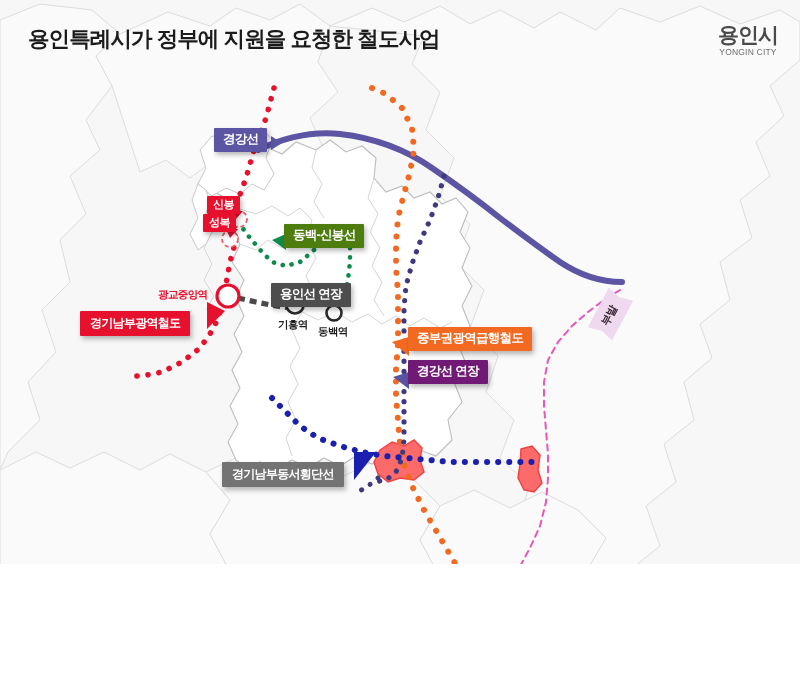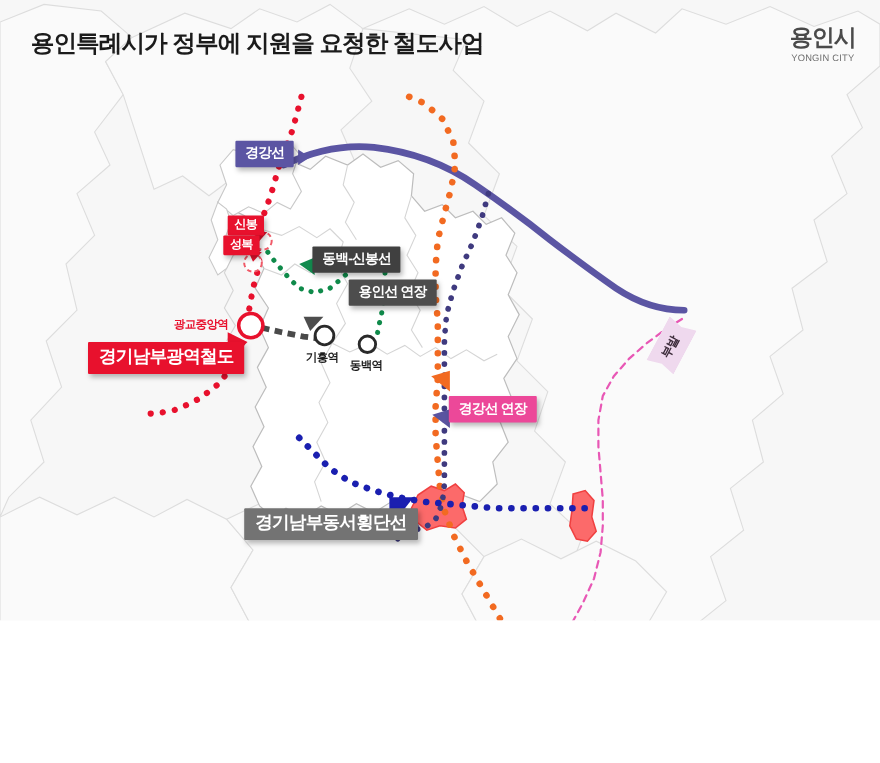--- a/index.html
+++ b/index.html
@@ -55,21 +55,21 @@
     color: #ffffff;
     white-space: nowrap;
     letter-spacing: -0.7px;
     z-index: 25;
     line-height: 1;
     padding: 5px 9px 6px;
     filter: drop-shadow(2px 3px 2.5px rgba(0,0,0,0.28));
   }
   .lbl.sm { font-size: 11px; padding: 4px 7px 5px; letter-spacing: -0.6px; text-align: right; }
   .lbl.md { font-size: 12.5px; text-align: right; }
-  .lbl.lg { font-size: 16px; }
+  .lbl.lg { font-size: 12px; }
   .plain-tag { border-radius: 1px; }
 
   .tail {
     position: absolute;
     width: 0; height: 0;
     z-index: 24;
   }
   .stn-label {
     position: absolute;
     font-size: 10.5px; font-weight: bold;
@@ -215,46 +215,49 @@
     </div>
   </div>
 
   <div class="lbl md plain-tag" style="left:214px; top:128px; background:#5b55a3;">
     <span>경강선</span>
   </div>
   <div class="tail" style="left:271px; top:136px;
               border-top:7px solid transparent; border-bottom:7px solid transparent;
               border-left:11px solid #5b55a3;"></div>
 
-  <div class="lbl md plain-tag" style="left:284px; top:224px; background:#404040;">
+  <div class="lbl md plain-tag" style="left:284px; top:224px; background:#4d7c0f;">
     <span>동백-신봉선</span>
   </div>
   <div class="tail" style="left:272px; top:234px;
               border-top:6px solid transparent; border-bottom:10px solid transparent;
               border-right:14px solid #128a4e;"></div>
 
-  <div class="lbl md plain-tag" style="left:271px; top:254px; background:#4d4d4d;margin-left:46px;">
+  <div class="lbl md plain-tag" style="left:271px; top:283px; background:#4d4d4d;">
     <span>용인선 연장</span>
   </div>
   <div class="tail" style="left:276px; top:288px;
               border-left:6px solid transparent; border-right:12px solid transparent;
               border-top:13px solid #4d4d4d;"></div>
 
   <div class="lbl lg plain-tag" style="left:80px; top:311px; background:#e8112d; padding:6px 10px 7px;">
     <span>경기남부광역철도</span>
   </div>
   <div class="tail" style="left:207px; top:302px;
               border-top:9px solid transparent; border-bottom:18px solid transparent;
               border-left:18px solid #e8112d;"></div>
 
+  <div class="lbl md plain-tag" style="left:408px; top:327px; background:#f26a21;">
+    <span>중부권광역급행철도</span>
+  </div>
   <div class="tail" style="left:392px; top:337px;
               border-top:5px solid transparent; border-bottom:14px solid transparent;
               border-right:17px solid #f26a21;"></div>
 
-  <div class="lbl md plain-tag" style="left:408px; top:360px; background:#ec4899;">
+  <div class="lbl md plain-tag" style="left:408px; top:360px; background:#701a75;">
     <span>경강선 연장</span>
   </div>
   <div class="tail" style="left:393px; top:372px;
               border-top:5px solid transparent; border-bottom:12px solid transparent;
               border-right:16px solid #5a54a0;"></div>
 
   <div class="lbl lg plain-tag" style="left:222px; top:462px; background:#737373; padding:6px 10px 7px;">
     <span>경기남부동서횡단선</span>
   </div>
   <div class="tail" style="left:354px; top:452px;

